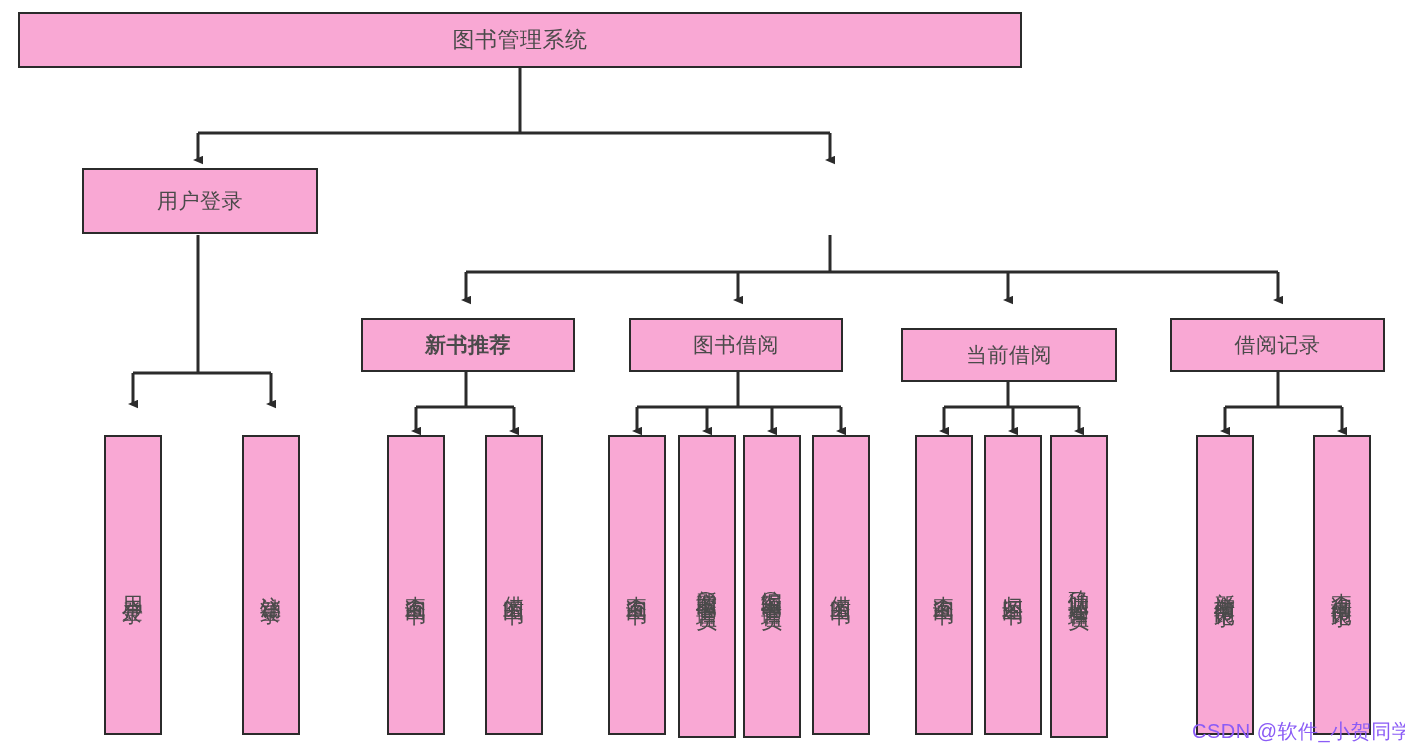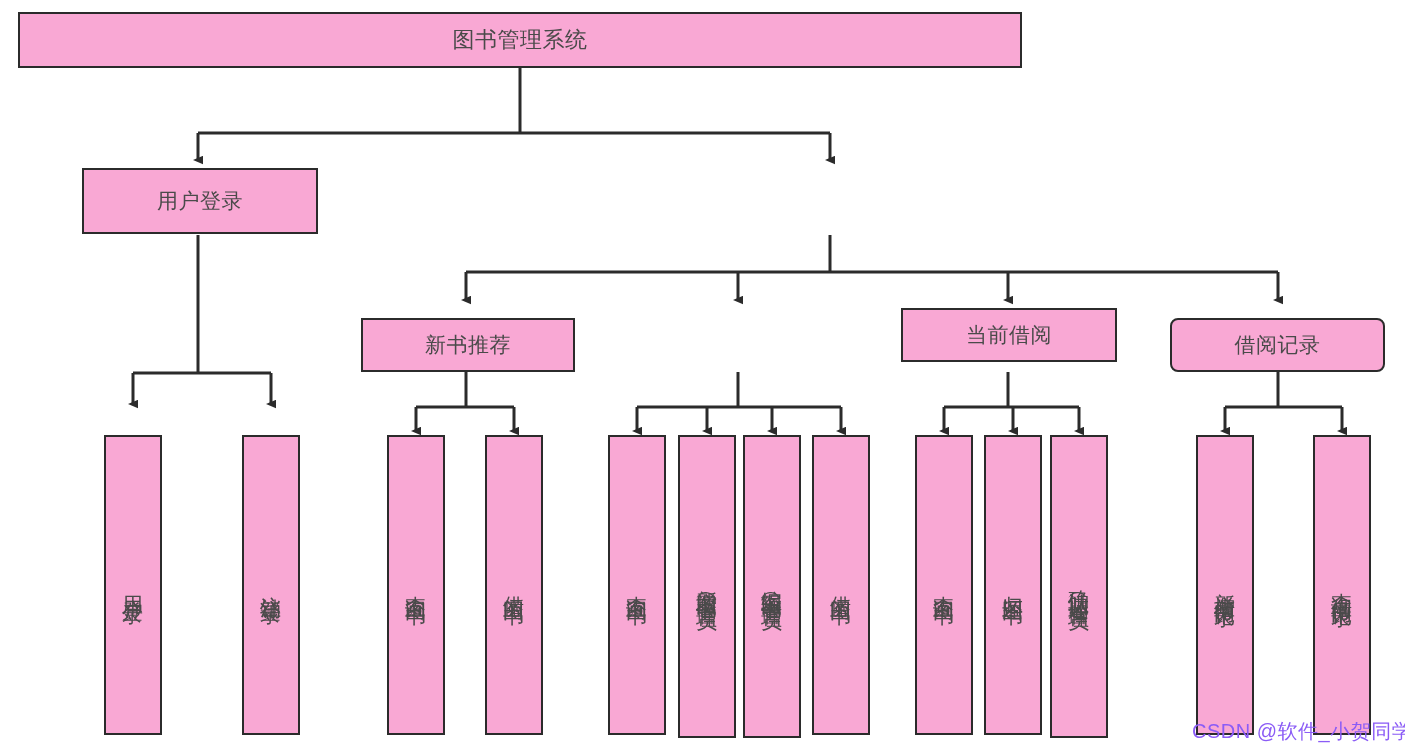--- a/index.html
+++ b/index.html
@@ -131,30 +131,33 @@
 
   <div class="node horiz root" style="left:18px; top:12px; width:1004px; height:56px;">
     <span class="label">图书管理系统</span>
   </div>
 
   <div class="node horiz" style="left:82px; top:168px; width:236px; height:66px;">
     <span class="label">用户登录</span>
   </div>
 
 
-  <div class="node horiz" style="left:361px; top:318px; width:214px; height:54px;">
+  <div class="node horiz" style="left:361px; top:318px; width:214px; height:54px;font-weight:bold;">
     <span class="label">新书推荐</span>
   </div>
 
-
-  <div class="node horiz" style="left:901px; top:308px; width:216px; height:54px;justify-content:center;">
+  <div class="node horiz" style="left:629px; top:318px; width:214px; height:54px;">
+    <span class="label">图书借阅</span>
+  </div>
+
+  <div class="node horiz" style="left:901px; top:328px; width:216px; height:54px;justify-content:center;">
     <span class="label">当前借阅</span>
   </div>
 
-  <div class="node horiz" style="left:1170px; top:318px; width:215px; height:54px;border-radius:8px;">
+  <div class="node horiz" style="left:1170px; top:318px; width:215px; height:54px;">
     <span class="label">借阅记录</span>
   </div>
 
   <div class="node vert" style="left:104px; top:435px; width:58px; height:300px;">
     <span class="label">用户登录</span>
   </div>
 
   <div class="node vert" style="left:242px; top:435px; width:58px; height:300px;">
     <span class="label">注销登录</span>
   </div>

